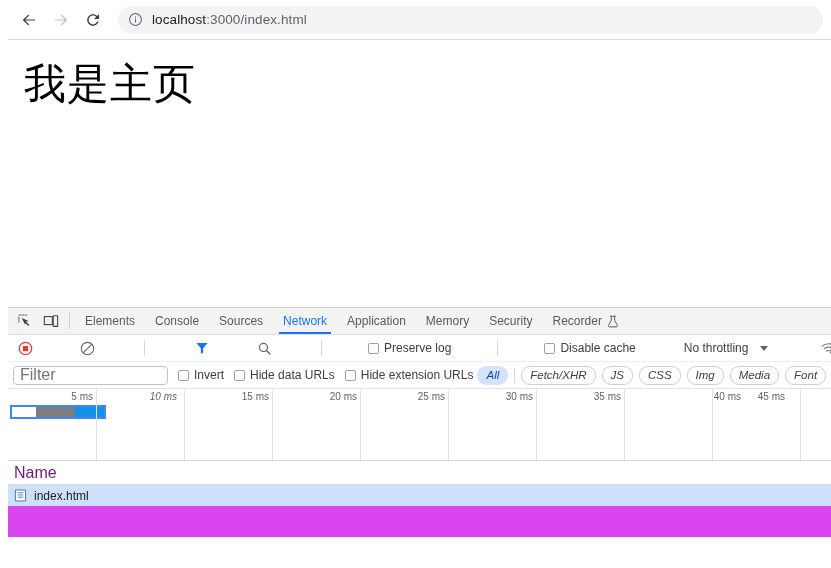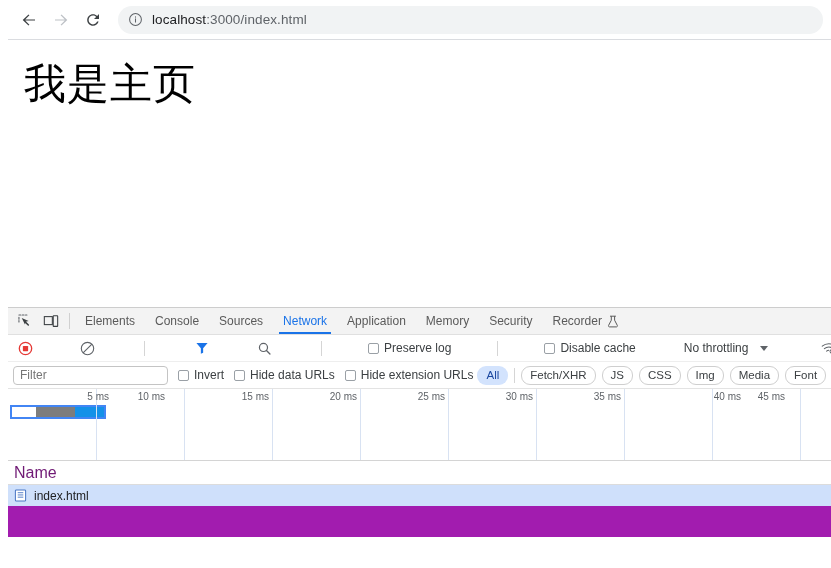--- a/index.html
+++ b/index.html
@@ -191,40 +191,41 @@
     align-items: center;
     padding: 0 5px;
     background: #ffffff;
     border-bottom: 1px solid #e3e3e3;
   }
   .filter-input {
     width: 155px;
     height: 19px;
     border: 1px solid #c4c4c4;
     border-radius: 4px;
-    font-size: 12px;
+    font-size: 16px;
     padding: 0 6px;
     color: #3c4043;
     font-family: "Liberation Sans", sans-serif;
     background: #fff;
     outline: none;
     flex: 0 0 auto;
   }
   .filter-input::placeholder { color: #757575; }
   .type-btn {
     font-size: 11.5px;
     color: #3c4043;
     padding: 1px 8px;
     border: 1px solid #cfcfcf;
     border-radius: 9px;
     margin-left: 6px;
     white-space: nowrap;
     background: #fff;
     line-height: 15px;
     flex: 0 0 auto;
+    font-style: italic;
   }
   .type-btn.all {
     border-color: transparent;
     background: #d3e3fd;
     color: #1a47a0;
     margin-left: 4px;
   }
 
   
   .dt-overview {
@@ -269,21 +270,21 @@
     display: flex;
     align-items: center;
     background: #ffffff;
     border-bottom: 1px solid #dcdcdc;
     font-size: 16px;
     color: #701a75;
     padding-left: 6px;
   }
 
   
-  .dt-rows { flex: 1 1 auto; background: #a21caf; min-height: 0; }
+  .dt-rows { flex: 1 1 auto; background: #d946ef; min-height: 0; }
   .req-row {
     height: 21px;
     display: flex;
     align-items: center;
     background: #cfe0fb;
     padding-left: 6px;
     font-size: 12px;
     color: #202124;
   }
   .req-row .doc-icon { margin-right: 7px; display: flex; flex: 0 0 auto; }
@@ -470,23 +471,23 @@
     </div>
 
     <div class="dt-overview" id="overview">
       <div class="ov-bar-wrap" id="ov-bar" style="left: 2px; width: 96px; border-color: rgb(66, 133, 244);">
           <div class="ov-seg" style="background: rgb(255, 255, 255); width: 34px;"></div>
           <div class="ov-seg" style="background: rgb(125, 125, 125); width: 57px;"></div>
           <div class="ov-seg" style="background: rgb(10, 155, 63); width: 0px;"></div>
           <div class="ov-seg" style="background: rgb(20, 145, 232); width: 41px;"></div>
         </div>
     <div class="grid-line" style="left: 88px;"></div>
-        <div class="grid-label" style="left: 104px;">5 ms</div>
+        <div class="grid-label" style="left: 88px;">5 ms</div>
         <div class="grid-line" style="left: 176px;"></div>
-        <div class="grid-label" style="left: 160px;">10 ms</div>
+        <div class="grid-label" style="left: 172px; font-style: italic;">10 ms</div>
         <div class="grid-line" style="left: 264px;"></div>
         <div class="grid-label" style="left: 264px;">15 ms</div>
         <div class="grid-line" style="left: 352px;"></div>
         <div class="grid-label" style="left: 352px;">20 ms</div>
         <div class="grid-line" style="left: 440px;"></div>
         <div class="grid-label" style="left: 440px;">25 ms</div>
         <div class="grid-line" style="left: 528px;"></div>
         <div class="grid-label" style="left: 528px;">30 ms</div>
         <div class="grid-line" style="left: 616px;"></div>
         <div class="grid-label" style="left: 616px;">35 ms</div>

